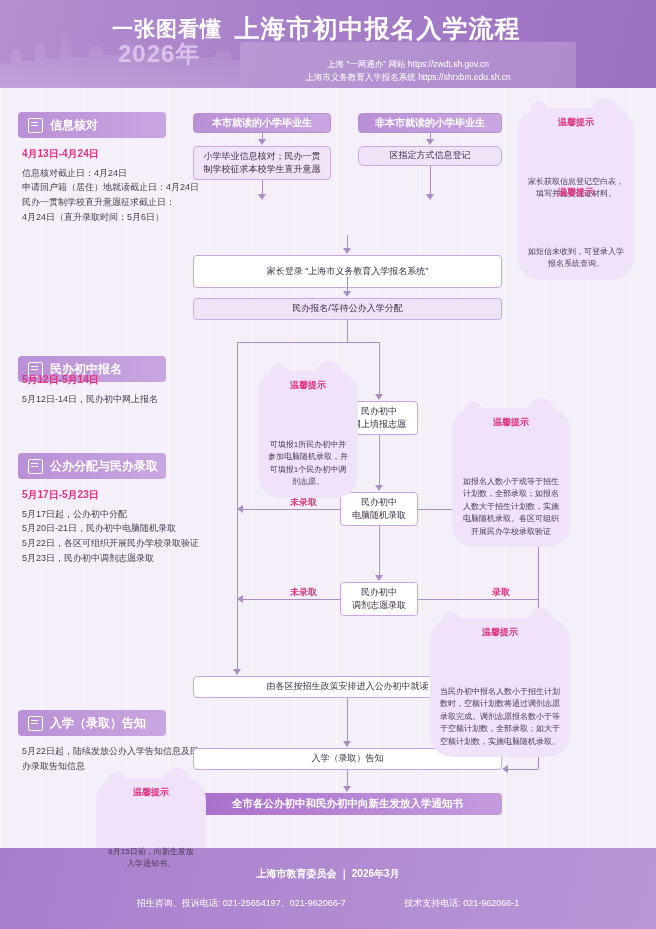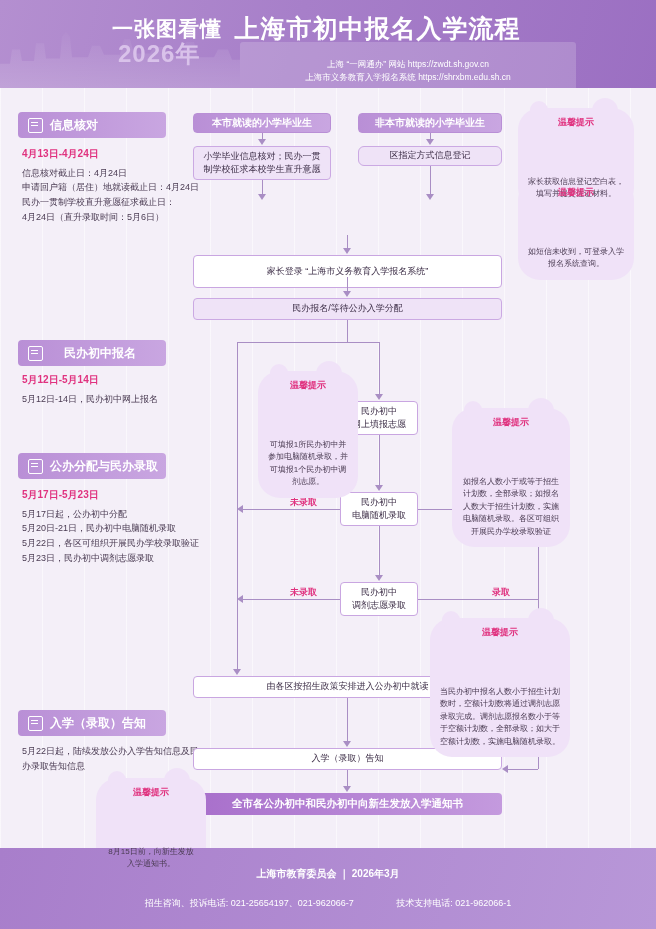--- a/index.html
+++ b/index.html
@@ -130,21 +130,21 @@
   .cloud .cb{position:relative;z-index:2;display:block;margin-top:46px;}
 
   
   .footer{
     position:absolute;left:0;bottom:0;width:656px;height:81px;
     background:linear-gradient(105deg,#a87ecb,#b897d8);
     color:#fff;text-align:center;
   }
   .footer .f1{font-size:10px;font-weight:bold;padding-top:19px;}
   .footer .f2{font-size:9px;padding-top:16px;}
-  .footer .f2 span{margin:0 20px;}
+  .footer .f2 span{margin:0 28px;}
 </style>
 </head>
 <body>
 
 <div class="page">
 
   <div class="header">
     <div class="skyline"></div>
     <div class="title-wrap">
       <span class="t1">一张图看懂</span>
@@ -165,21 +165,21 @@
       <span>信息核对</span>
     </div>
     <div class="secbody" style="top:58px;">
       <span class="date">4月13日-4月24日</span>
       <span style="white-space:pre-line">信息核对截止日：4月24日
 申请回户籍（居住）地就读截止日：4月24日
 民办一贯制学校直升意愿征求截止日：
 4月24日（直升录取时间：5月6日）</span>
     </div>
 
-    <div class="sec" style="top:252px;gap:14px;">
+    <div class="sec" style="top:268px;">
       <span class="ic"></span>
       <span>民办初中报名</span>
     </div>
     <div class="secbody" style="top:284px;">
       <span class="date">5月12日-5月14日</span>
       <span style="white-space:pre-line">5月12日-14日，民办初中网上报名</span>
     </div>
 
     <div class="sec" style="top:365px;">
       <span class="ic"></span>

